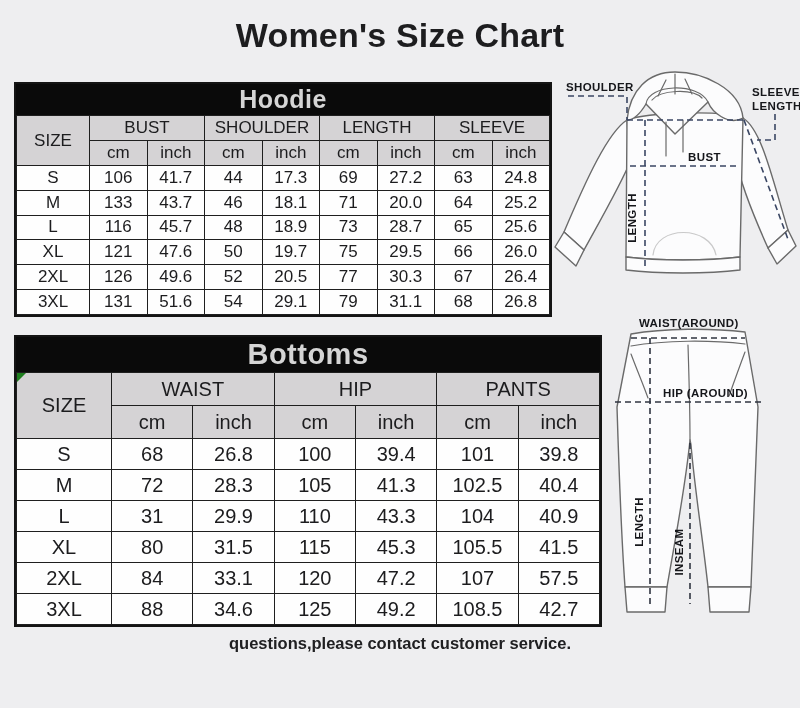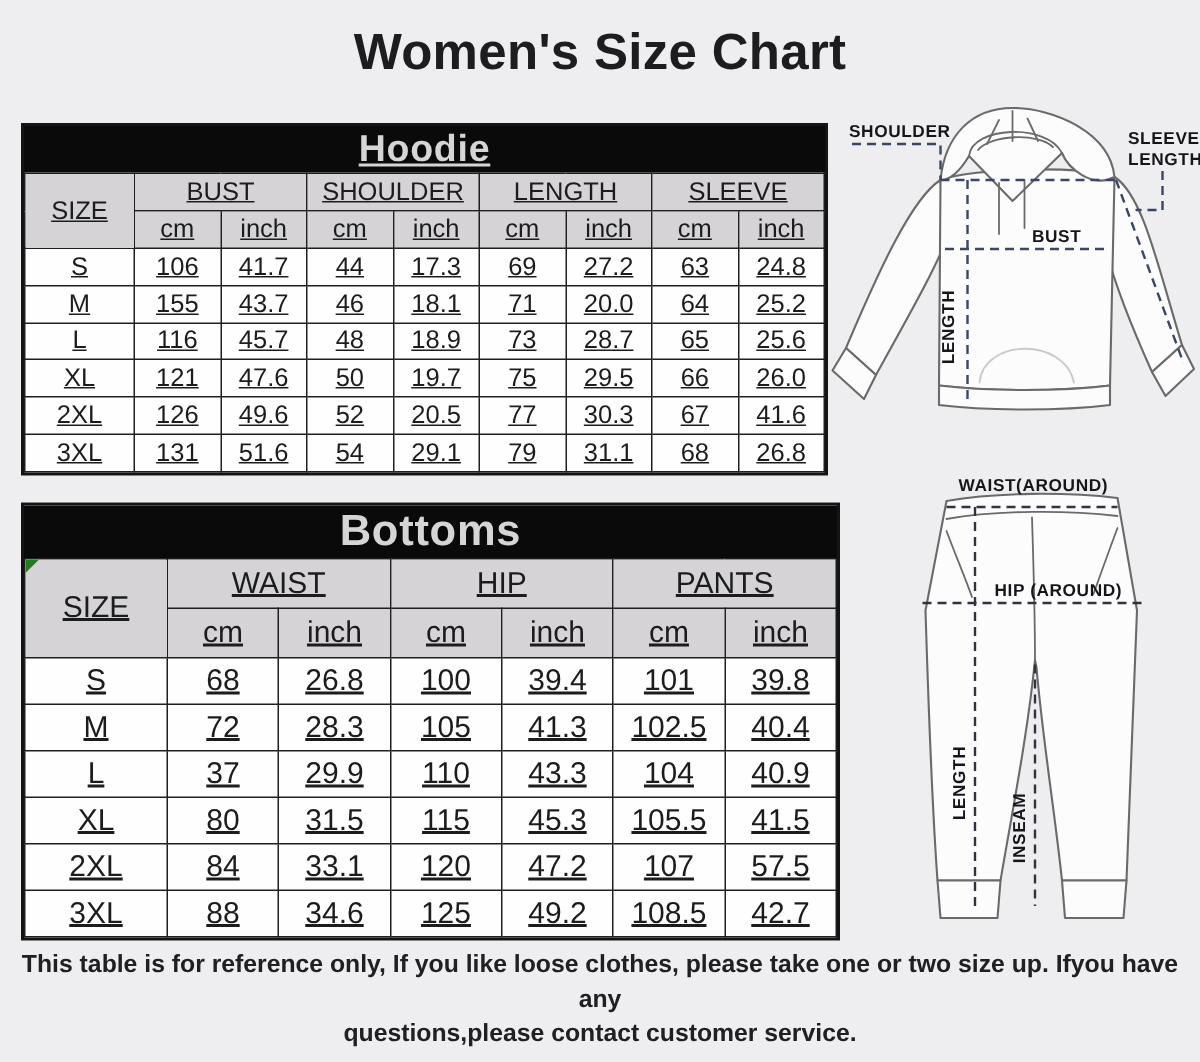--- a/index.html
+++ b/index.html
@@ -16,29 +16,29 @@
     text-align:center; font-size:34px; font-weight:bold; color:#1d1d1f;
     letter-spacing:0.2px;
   }
 
   
   .table-wrap {
     position:absolute; left:14px;
     border:2px solid #141414; background:#fff;
   }
   .hoodie-wrap  { top:82px;  width:538px; }
-  .bottoms-wrap { top:335px; width:546px; }
+  .bottoms-wrap { top:335px; width:588px; }
   .banner {
     background:#0a0a0a; color:#d5d5d5; font-weight:bold;
     display:flex; align-items:center; justify-content:center;
     letter-spacing:0.5px;
   }
-  .hoodie-wrap  .banner { height:31px; font-size:25px;text-decoration:underline; }
+  .hoodie-wrap  .banner { height:31px; font-size:25px; }
   .bottoms-wrap .banner { height:35px; font-size:29px; }
-  table { border-collapse:collapse; width:100%; table-layout:fixed;text-decoration:underline; }
+  table { border-collapse:collapse; width:100%; table-layout:fixed; }
   td, th { border:1px solid #1f1f1f; text-align:center; vertical-align:middle;
            font-weight:normal; overflow:hidden; white-space:nowrap; }
   thead td, thead th { background:#d5d3d5; }
   tbody td { background:#fefefe; }
 
   .hoodie-wrap  td, .hoodie-wrap  th { font-size:17px; }
   .hoodie-wrap  thead tr { height:25px; }
   .hoodie-wrap  tbody tr { height:24.8px; }
   .bottoms-wrap td, .bottoms-wrap th { font-size:20px; }
   .bottoms-wrap thead tr { height:33px; }
@@ -113,21 +113,21 @@
           <td>41.7</td>
           <td>44</td>
           <td>17.3</td>
           <td>69</td>
           <td>27.2</td>
           <td>63</td>
           <td>24.8</td>
         </tr>
         <tr>
           <td>M</td>
-          <td>155</td>
+          <td>133</td>
           <td>43.7</td>
           <td>46</td>
           <td>18.1</td>
           <td>71</td>
           <td>20.0</td>
           <td>64</td>
           <td>25.2</td>
         </tr>
         <tr>
           <td>L</td>
@@ -153,21 +153,21 @@
         </tr>
         <tr>
           <td>2XL</td>
           <td>126</td>
           <td>49.6</td>
           <td>52</td>
           <td>20.5</td>
           <td>77</td>
           <td>30.3</td>
           <td>67</td>
-          <td>41.6</td>
+          <td>26.4</td>
         </tr>
         <tr>
           <td>3XL</td>
           <td>131</td>
           <td>51.6</td>
           <td>54</td>
           <td>29.1</td>
           <td>79</td>
           <td>31.1</td>
           <td>68</td>
@@ -222,21 +222,21 @@
           <td>M</td>
           <td>72</td>
           <td>28.3</td>
           <td>105</td>
           <td>41.3</td>
           <td>102.5</td>
           <td>40.4</td>
         </tr>
         <tr>
           <td>L</td>
-          <td>37</td>
+          <td>31</td>
           <td>29.9</td>
           <td>110</td>
           <td>43.3</td>
           <td>104</td>
           <td>40.9</td>
         </tr>
         <tr>
           <td>XL</td>
           <td>80</td>
           <td>31.5</td>
@@ -322,15 +322,14 @@
   <line class="dash-p" x1="20" y1="90" x2="166" y2="90"></line>
   <line class="dash-p" x1="95" y1="131" x2="95" y2="292"></line>
 
   <text class="diag-label" x="44" y="15">WAIST(AROUND)</text>
   <text class="diag-label" x="68" y="85">HIP (AROUND)</text>
   <text class="diag-label" font-size="12.5" transform="rotate(-90 48 210)" x="48" y="210" text-anchor="middle">LENGTH</text>
   <text class="diag-label" font-size="12.5" transform="rotate(-90 88 240)" x="88" y="240" text-anchor="middle">INSEAM</text>
 </svg>
 
 <div class="footer">
-  <div>This table is for reference only, If you like loose clothes, please take one or two size up. Ifyou have any</div>
   <div>questions,please contact customer service.</div>
 </div>
 
 </body></html>

